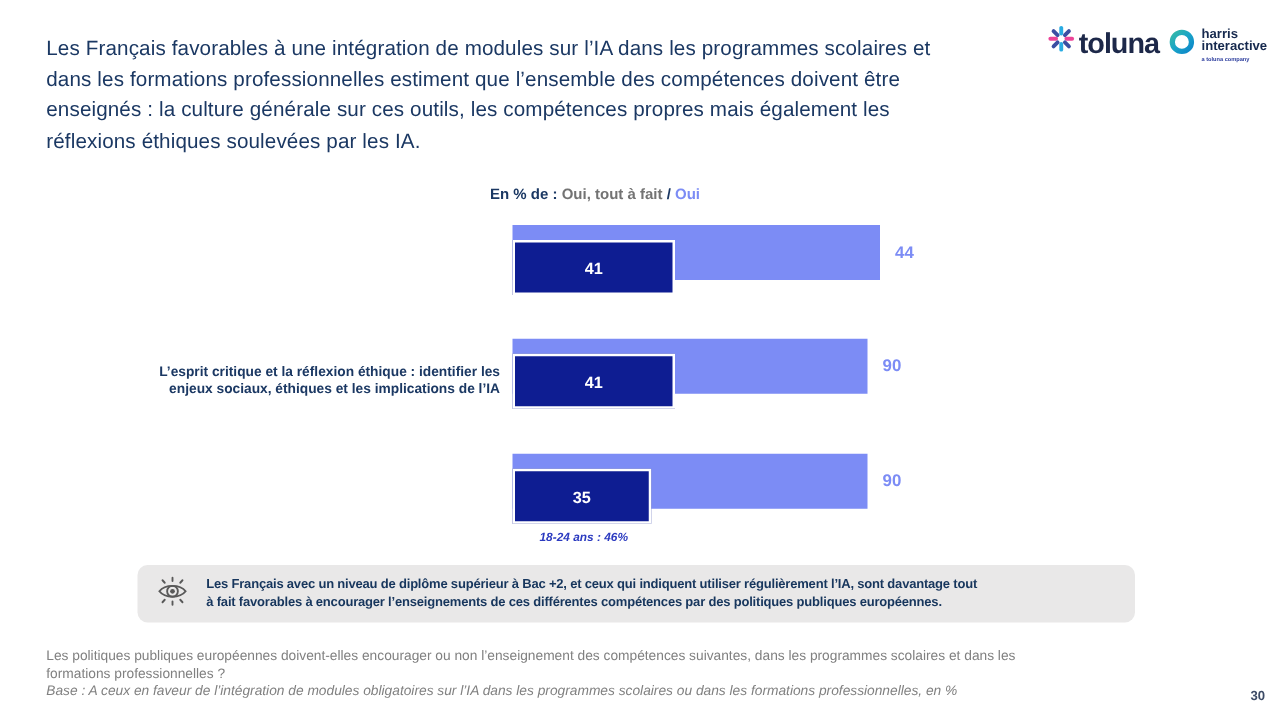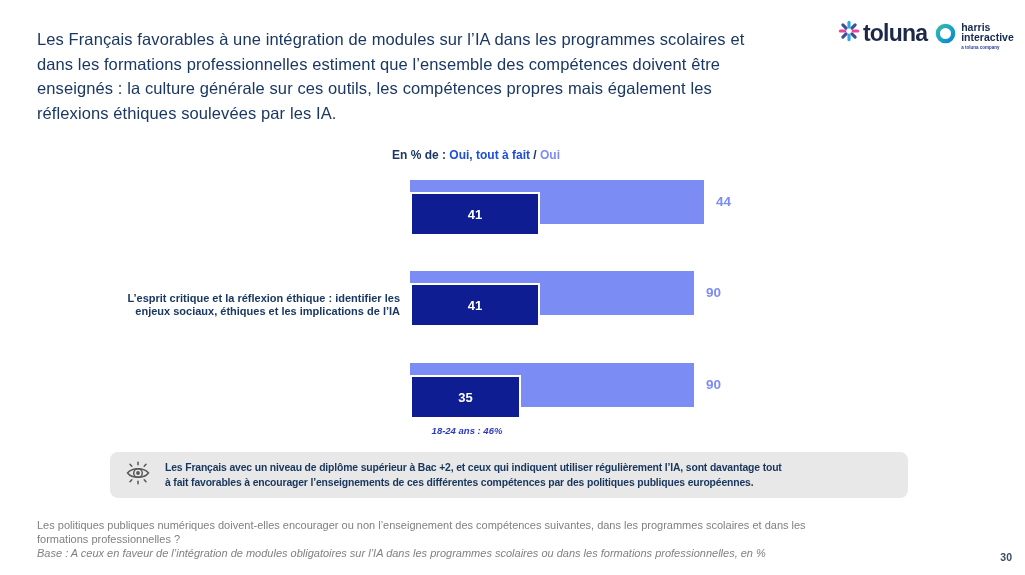--- a/index.html
+++ b/index.html
@@ -14,21 +14,21 @@
   .toluna{display:flex;align-items:center;gap:3px;}
   .toluna-text{font-size:23px;font-weight:700;color:#1D2849;letter-spacing:-.8px;line-height:24px;}
   .harris{display:flex;align-items:flex-start;gap:4px;margin-top:3px;}
   .harris-text{display:flex;flex-direction:column;}
   .harris-name{font-size:10.5px;line-height:10px;font-weight:700;color:#16294E;}
   .harris-tagline{font-size:4.5px;font-weight:700;color:#2D3E9E;margin-top:3px;}
 
   
   .legend{position:absolute;left:0;top:148px;width:952px;text-align:center;
           font-size:12px;font-weight:700;color:#1B3863;}
-  .c-mid{color:#1d4ed8;}
+  .c-mid{color:#737373;}
   .c-light{color:#7C8CF5;}
 
   
   .chart-row{position:absolute;left:0;width:1025px;height:82px;}
   .row-label{position:absolute;right:625px;top:12px;width:380px;height:44px;
              display:flex;align-items:center;justify-content:flex-end;
              text-align:right;font-size:11px;font-weight:700;color:#1B3863;
              line-height:13.5px;white-space:pre-line;}
   .bar-light{position:absolute;left:410px;top:0;height:44px;background:#7C8CF5;z-index:1;}
   .bar-dark{position:absolute;left:410px;top:12px;height:44px;background:#0E1D92;
@@ -149,20 +149,20 @@
           <line x1="24" y1="24.8" x2="22.2" y2="22.8"></line>
         </g>
         <circle cx="16" cy="16" r="1.9" fill="#595959"></circle>
       </svg>
     </span>
     <span class="callout-text">Les Français avec un niveau de diplôme supérieur à Bac +2, et ceux qui indiquent utiliser régulièrement l’IA, sont davantage tout
 à fait favorables à encourager l’enseignements de ces différentes compétences par des politiques publiques européennes.</span>
   </div>
 
   <div class="footer">
-    <div class="footer-question">Les politiques publiques numériques doivent-elles encourager ou non l’enseignement des compétences suivantes, dans les programmes scolaires et dans les
+    <div class="footer-question">Les politiques publiques européennes doivent-elles encourager ou non l’enseignement des compétences suivantes, dans les programmes scolaires et dans les
 formations professionnelles ?</div>
     <div class="footer-base">Base : A ceux en faveur de l’intégration de modules obligatoires sur l’IA dans les programmes scolaires ou dans les formations professionnelles, en %</div>
   </div>
 
   <div class="page-number">30</div>
 
 </div>
 
 </body></html>

